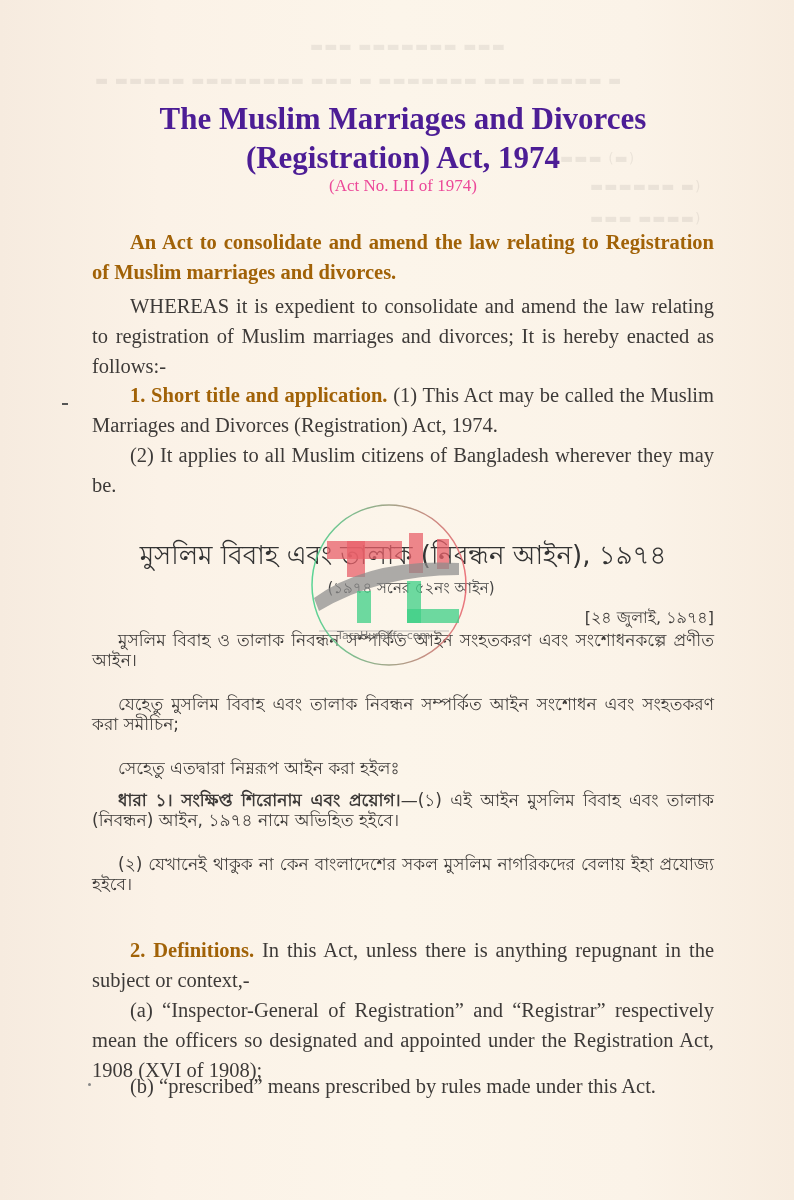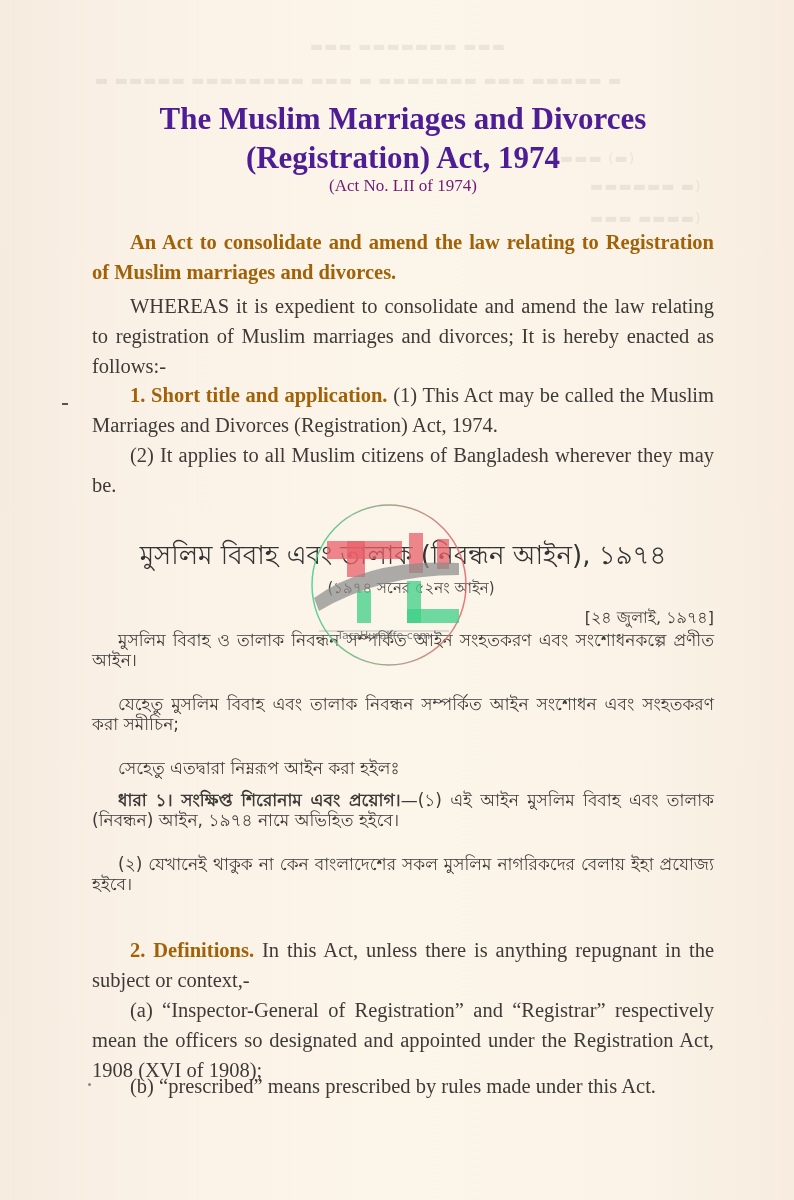--- a/index.html
+++ b/index.html
@@ -13,21 +13,21 @@
     position:absolute; color:#3a3735; opacity:0.08; font-size:14px; white-space:nowrap;
     font-family:"DejaVu Sans", sans-serif; letter-spacing:1px;
   }
   .page { position:absolute; left:92px; width:622px; top:0; }
   .title {
     position:absolute; left:0; width:622px; text-align:center;
     font-weight:bold; font-size:31px; line-height:38px; color:#4c1d95;
   }
   .subtitle {
     position:absolute; left:0; width:622px; text-align:center;
-    font-size:17px; color:#701a75;
+    font-size:17px; color:#ec4899;
   }
   .para {
     position:absolute; left:0; width:622px; font-size:20.5px; line-height:30px;
     text-align:justify; color:#3d3a38;
   }
   .para .indent { display:inline-block; width:38px; }
   .bold { font-weight:bold; color:#a16207; }
   .bn {
     font-family:"DejaVu Sans", sans-serif;
     position:absolute; left:0; width:622px; font-size:17px; line-height:20px;

